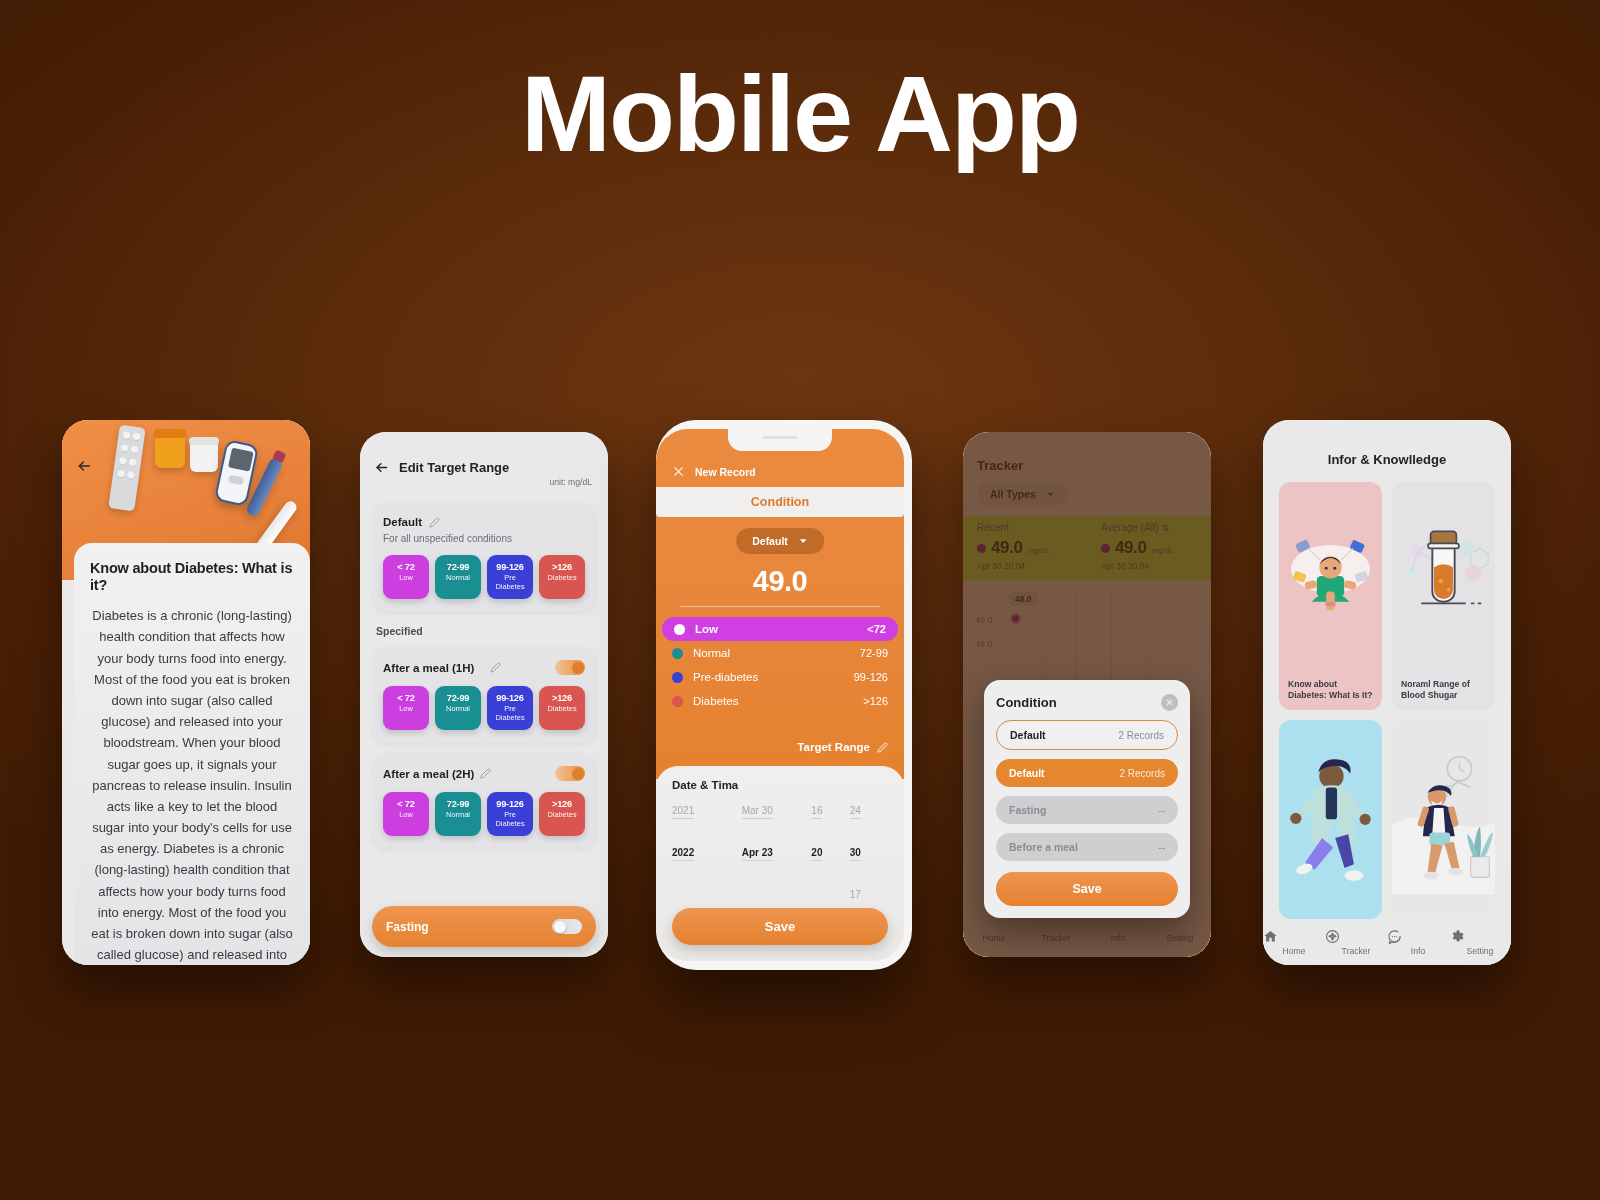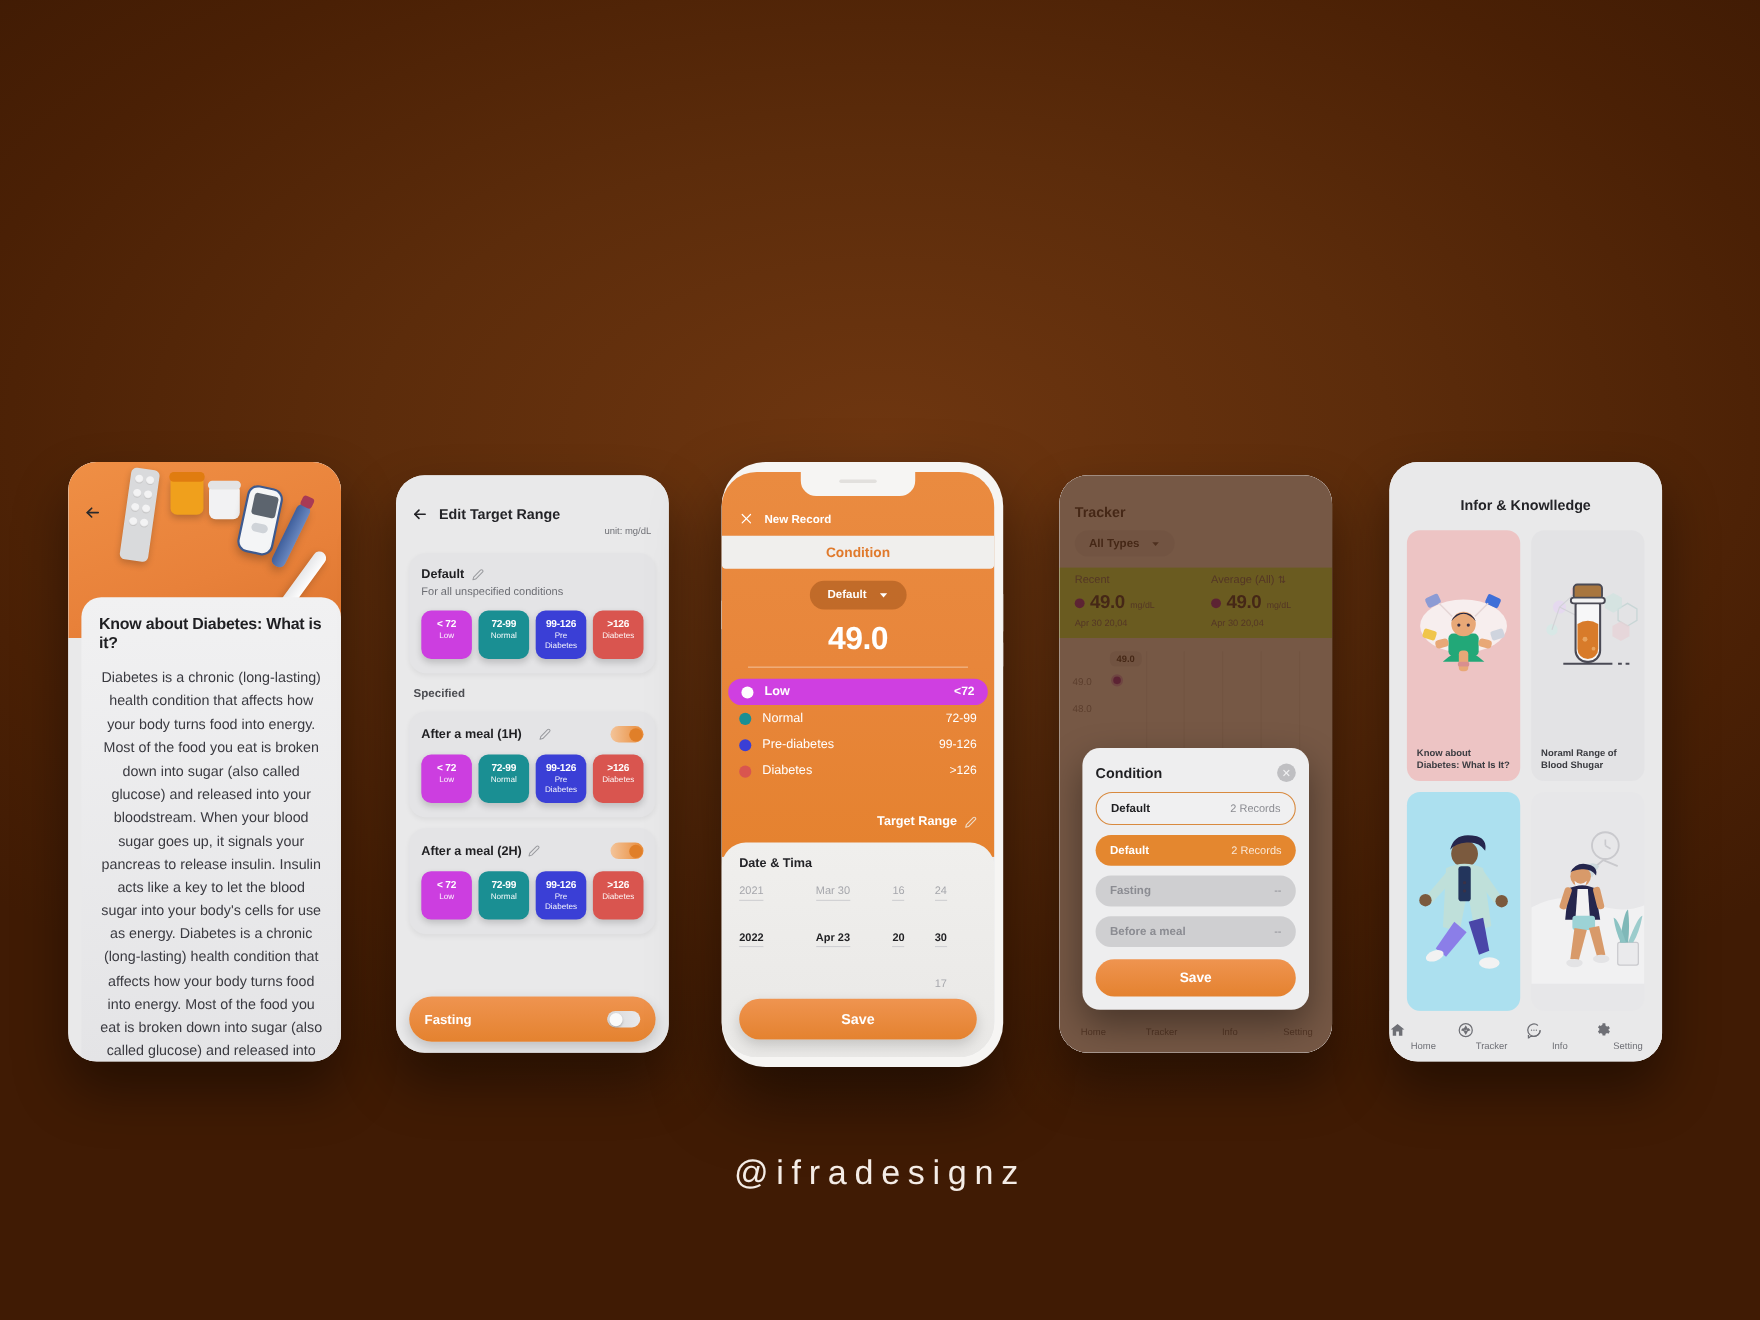--- a/index.html
+++ b/index.html
@@ -302,20 +302,21 @@
   .p5-nav .it { flex:1; text-align:center;}
   .p5-nav .it .lb { font-size: 8.6px; color:#6e6f75; margin-top:2px;}
   svg { display:block; }
 </style>
 </head>
 <body>
 
 <div id="stage">
 
   <div class="headline">
+    <span class="l1">Mobile App</span>
   </div>
 
   <div class="phone" id="phone1">
     <div class="screen">
       <div class="p1-hero">
         <div class="backarrow">
           <svg width="16" height="16" viewBox="0 0 24 24" fill="none" stroke="#2a2a2c" stroke-width="2.2" stroke-linecap="round" stroke-linejoin="round">
               <line x1="20" y1="12" x2="5" y2="12"></line>
               <polyline points="11 18 5 12 11 6"></polyline>
             </svg>
@@ -790,14 +791,13 @@
             <svg width="15" height="15" viewBox="0 0 24 24" fill="#6e6f75">
                 <path d="M12 8a4 4 0 1 0 0 8 4 4 0 0 0 0-8zm9.4 4a7.4 7.4 0 0 0-.1-1.2l2-1.5-2-3.4-2.3 1a7.6 7.6 0 0 0-2-1.2L16.6 2h-4l-.4 2.6a7.6 7.6 0 0 0-2 1.2l-2.3-1-2 3.4 2 1.5a7.4 7.4 0 0 0 0 2.5l-2 1.5 2 3.4 2.3-1a7.6 7.6 0 0 0 2 1.2l.4 2.6h4l.4-2.6a7.6 7.6 0 0 0 2-1.2l2.3 1 2-3.4-2-1.5c.1-.4.1-.8.1-1.2zM12 14.2a2.2 2.2 0 1 1 0-4.4 2.2 2.2 0 0 1 0 4.4z"></path>
               </svg>
           </span>
           <div class="lb">Setting</div>
         </div>
       </div>
     </div>
   </div>
 
-  <div class="signature">@ifradesignz</div>
 </div>
 
 </body></html>

